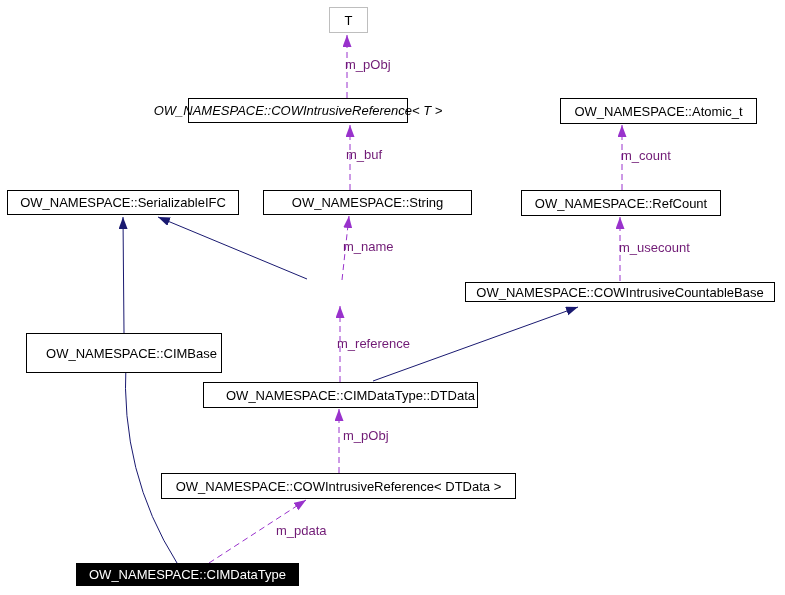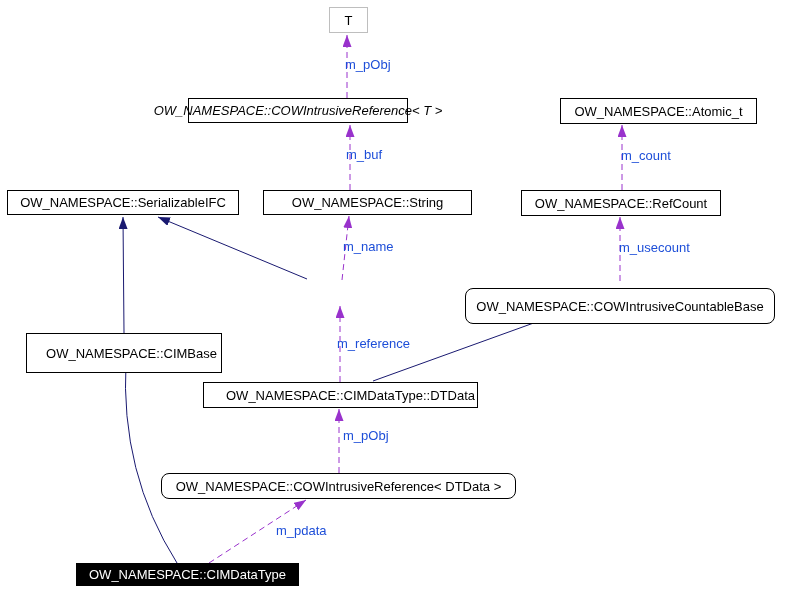--- a/index.html
+++ b/index.html
@@ -43,21 +43,21 @@
   .node.template { border-color: var(--template-border, #bebebe); cursor: default; }
   .node.main {
     background: var(--main-node-bg, #000000);
     color: var(--main-node-text, #ffffff);
     border-color: #000000;
     cursor: default;
   }
   .elabel {
     position: absolute;
     font-size: 13px;
-    color: #1d4ed8;
+    color: #701a75;
     white-space: nowrap;
   }
 </style>
 </head>
 <body>
 
 <div class="stage">
 
   <svg class="edges" viewBox="0 0 785 595">
     <defs>
@@ -82,24 +82,24 @@
     <path class="edge-usage" d="M209,563 L306,500" marker-end="url(#arrow-usage)"></path>
     <path class="edge-inherit" d="M177,563 Q120,473 126,361" marker-end="url(#arrow-inherit)"></path>
   </svg>
 
   <div class="node template" style="left:329px; top:7px;  width:39px;  height:26px;">T</div>
   <div class="node" style="left:188px; top:98px; width:220px; height:25px;font-style:italic;">OW_NAMESPACE::COWIntrusiveReference&lt; T &gt;</div>
   <div class="node" style="left:528px; top:98px; width:197px; height:26px;margin-left:32px;">OW_NAMESPACE::Atomic_t</div>
   <div class="node" style="left:7px;   top:190px; width:232px; height:25px;">OW_NAMESPACE::SerializableIFC</div>
   <div class="node" style="left:263px; top:190px; width:209px; height:25px;">OW_NAMESPACE::String</div>
   <div class="node" style="left:521px; top:190px; width:200px; height:26px;">OW_NAMESPACE::RefCount</div>
-  <div class="node" style="left:465px; top:288px; width:310px; height:36px;border-radius:8px;">OW_NAMESPACE::COWIntrusiveCountableBase</div>
+  <div class="node" style="left:465px; top:282px; width:310px; height:20px;">OW_NAMESPACE::COWIntrusiveCountableBase</div>
   <div class="node" style="left:26px;  top:333px; width:196px; height:40px;padding-left:15px;">OW_NAMESPACE::CIMBase</div>
   <div class="node" style="left:203px; top:382px; width:275px; height:26px;padding-left:20px;">OW_NAMESPACE::CIMDataType::DTData</div>
-  <div class="node" style="left:161px; top:473px; width:355px; height:26px;border-radius:8px;">OW_NAMESPACE::COWIntrusiveReference&lt; DTData &gt;</div>
+  <div class="node" style="left:161px; top:473px; width:355px; height:26px;">OW_NAMESPACE::COWIntrusiveReference&lt; DTData &gt;</div>
   <div class="node main" style="left:76px; top:563px; width:223px; height:23px;">OW_NAMESPACE::CIMDataType</div>
 
   <span class="elabel" style="left:345px; top:57px;">m_pObj</span>
   <span class="elabel" style="left:346px; top:147px;">m_buf</span>
   <span class="elabel" style="left:621px; top:148px;">m_count</span>
   <span class="elabel" style="left:343px; top:239px;">m_name</span>
   <span class="elabel" style="left:619px; top:240px;">m_usecount</span>
   <span class="elabel" style="left:337px; top:336px;">m_reference</span>
   <span class="elabel" style="left:343px; top:428px;">m_pObj</span>
   <span class="elabel" style="left:276px; top:523px;">m_pdata</span>

